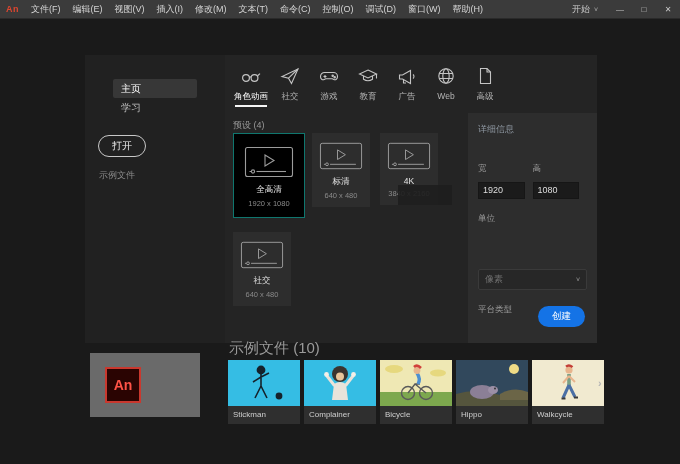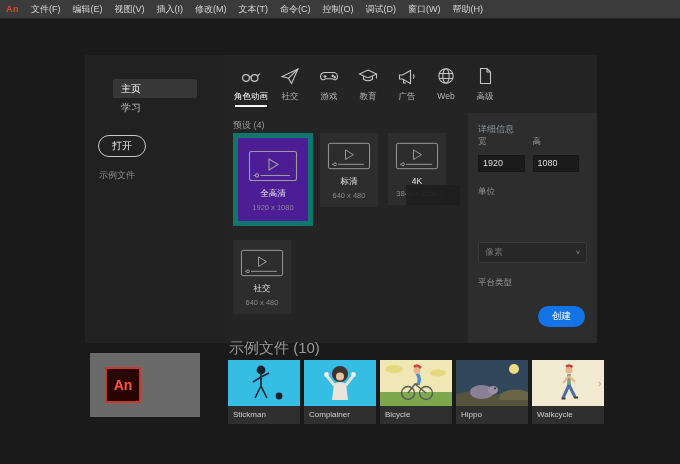--- a/index.html
+++ b/index.html
@@ -26,27 +26,27 @@
   .tab{width:36px;margin-right:3px;display:flex;flex-direction:column;align-items:center;padding-bottom:4px;position:relative;}
   .tab .ticon{height:22px;display:flex;align-items:center;justify-content:center;}
   .tab .tlabel{font-size:8.5px;color:#b5b5b5;margin-top:4px;white-space:nowrap;}
   .tab.active .tlabel{color:#fff;}
   .tab.active::after{content:"";position:absolute;bottom:0;left:2px;right:2px;height:2px;background:#f5f5f5;}
   svg{display:block;}
   
   .presets-header{position:absolute;top:64px;left:8px;font-size:9px;color:#999;}
   .preset-grid{position:absolute;top:78px;left:8px;width:240px;display:flex;flex-wrap:wrap;align-items:flex-start;}
   .preset-card{width:58px;background:#2d2d2d;display:flex;flex-direction:column;align-items:center;padding:9px 0 7px;margin:0 10px 14px 0;}
-  .preset-card.selected{width:70px;padding:12px 0 9px;border:5px solid #0f766e;background:#4c1d95;margin-right:7px;}
+  .preset-card.selected{width:70px;padding:12px 0 9px;border:1px solid #0f766e;background:#000000;margin-right:7px;}
   .preset-label{font-size:8.5px;color:#e2e2e2;margin-top:6px;}
   .preset-dims{font-size:7.5px;color:#8a8a8a;margin-top:3px;}
   .overlay-artifact{position:absolute;left:178px;top:140px;width:54px;height:20px;background:#1e1e1e;opacity:.9;}
   
   .details{position:absolute;top:58px;right:0;width:129px;bottom:0;background:#2d2d2d;padding:10px 10px;box-sizing:border-box;}
-  .details-header{font-size:9px;color:#8f98a2;margin-bottom:0;}
+  .details-header{font-size:9px;color:#8f98a2;margin-bottom:27px;}
   .dim-row{display:flex;}
   .dim-col{width:52px;margin-right:8px;}
   .dim-label{font-size:8.5px;color:#9a9a9a;margin-bottom:4px;}
   .dim-input{width:100%;box-sizing:border-box;height:17px;background:#1b1b1b;border:1px solid #161616;color:#dedede;font-size:9px;padding:0 4px;font-family:"Liberation Sans","DejaVu Sans",sans-serif;}
   .field-label{font-size:8.5px;color:#9a9a9a;margin:14px 0 5px;}
   .selectbox{height:19px;background:#272727;border:1px solid #3a3a3a;border-radius:2px;display:flex;align-items:center;justify-content:space-between;padding:0 6px;font-size:9px;margin-top:44px;}
   .selectbox.disabled{color:#6e6e6e;}
   .selectbox.enabled{color:#e8e8e8;}
   .sel-caret{font-size:7px;color:#9a9a9a;}
   .create-btn{position:absolute;right:12px;bottom:16px;background:#1473e6;color:#fff;font-size:9.5px;border:none;border-radius:11px;padding:4px 14px;}
@@ -70,20 +70,27 @@
   <span class="menu-item">编辑(E)</span>
   <span class="menu-item">视图(V)</span>
   <span class="menu-item">插入(I)</span>
   <span class="menu-item">修改(M)</span>
   <span class="menu-item">文本(T)</span>
   <span class="menu-item">命令(C)</span>
   <span class="menu-item">控制(O)</span>
   <span class="menu-item">调试(D)</span>
   <span class="menu-item">窗口(W)</span>
   <span class="menu-item">帮助(H)</span>
+  <div class="titlebar-right">
+    <span class="workspace">开始</span>
+    <span class="ws-caret">˅</span>
+    <span class="win-btn">—</span>
+    <span class="win-btn">□</span>
+    <span class="win-btn">✕</span>
+  </div>
 </div>
 
 <div class="panel">
 
   <div class="sidebar">
     <div class="sidebar-item first active">主页</div>
     <div class="sidebar-item">学习</div>
     <button class="open-btn">打开</button>
     <div class="sidebar-footer">示例文件</div>
   </div>

